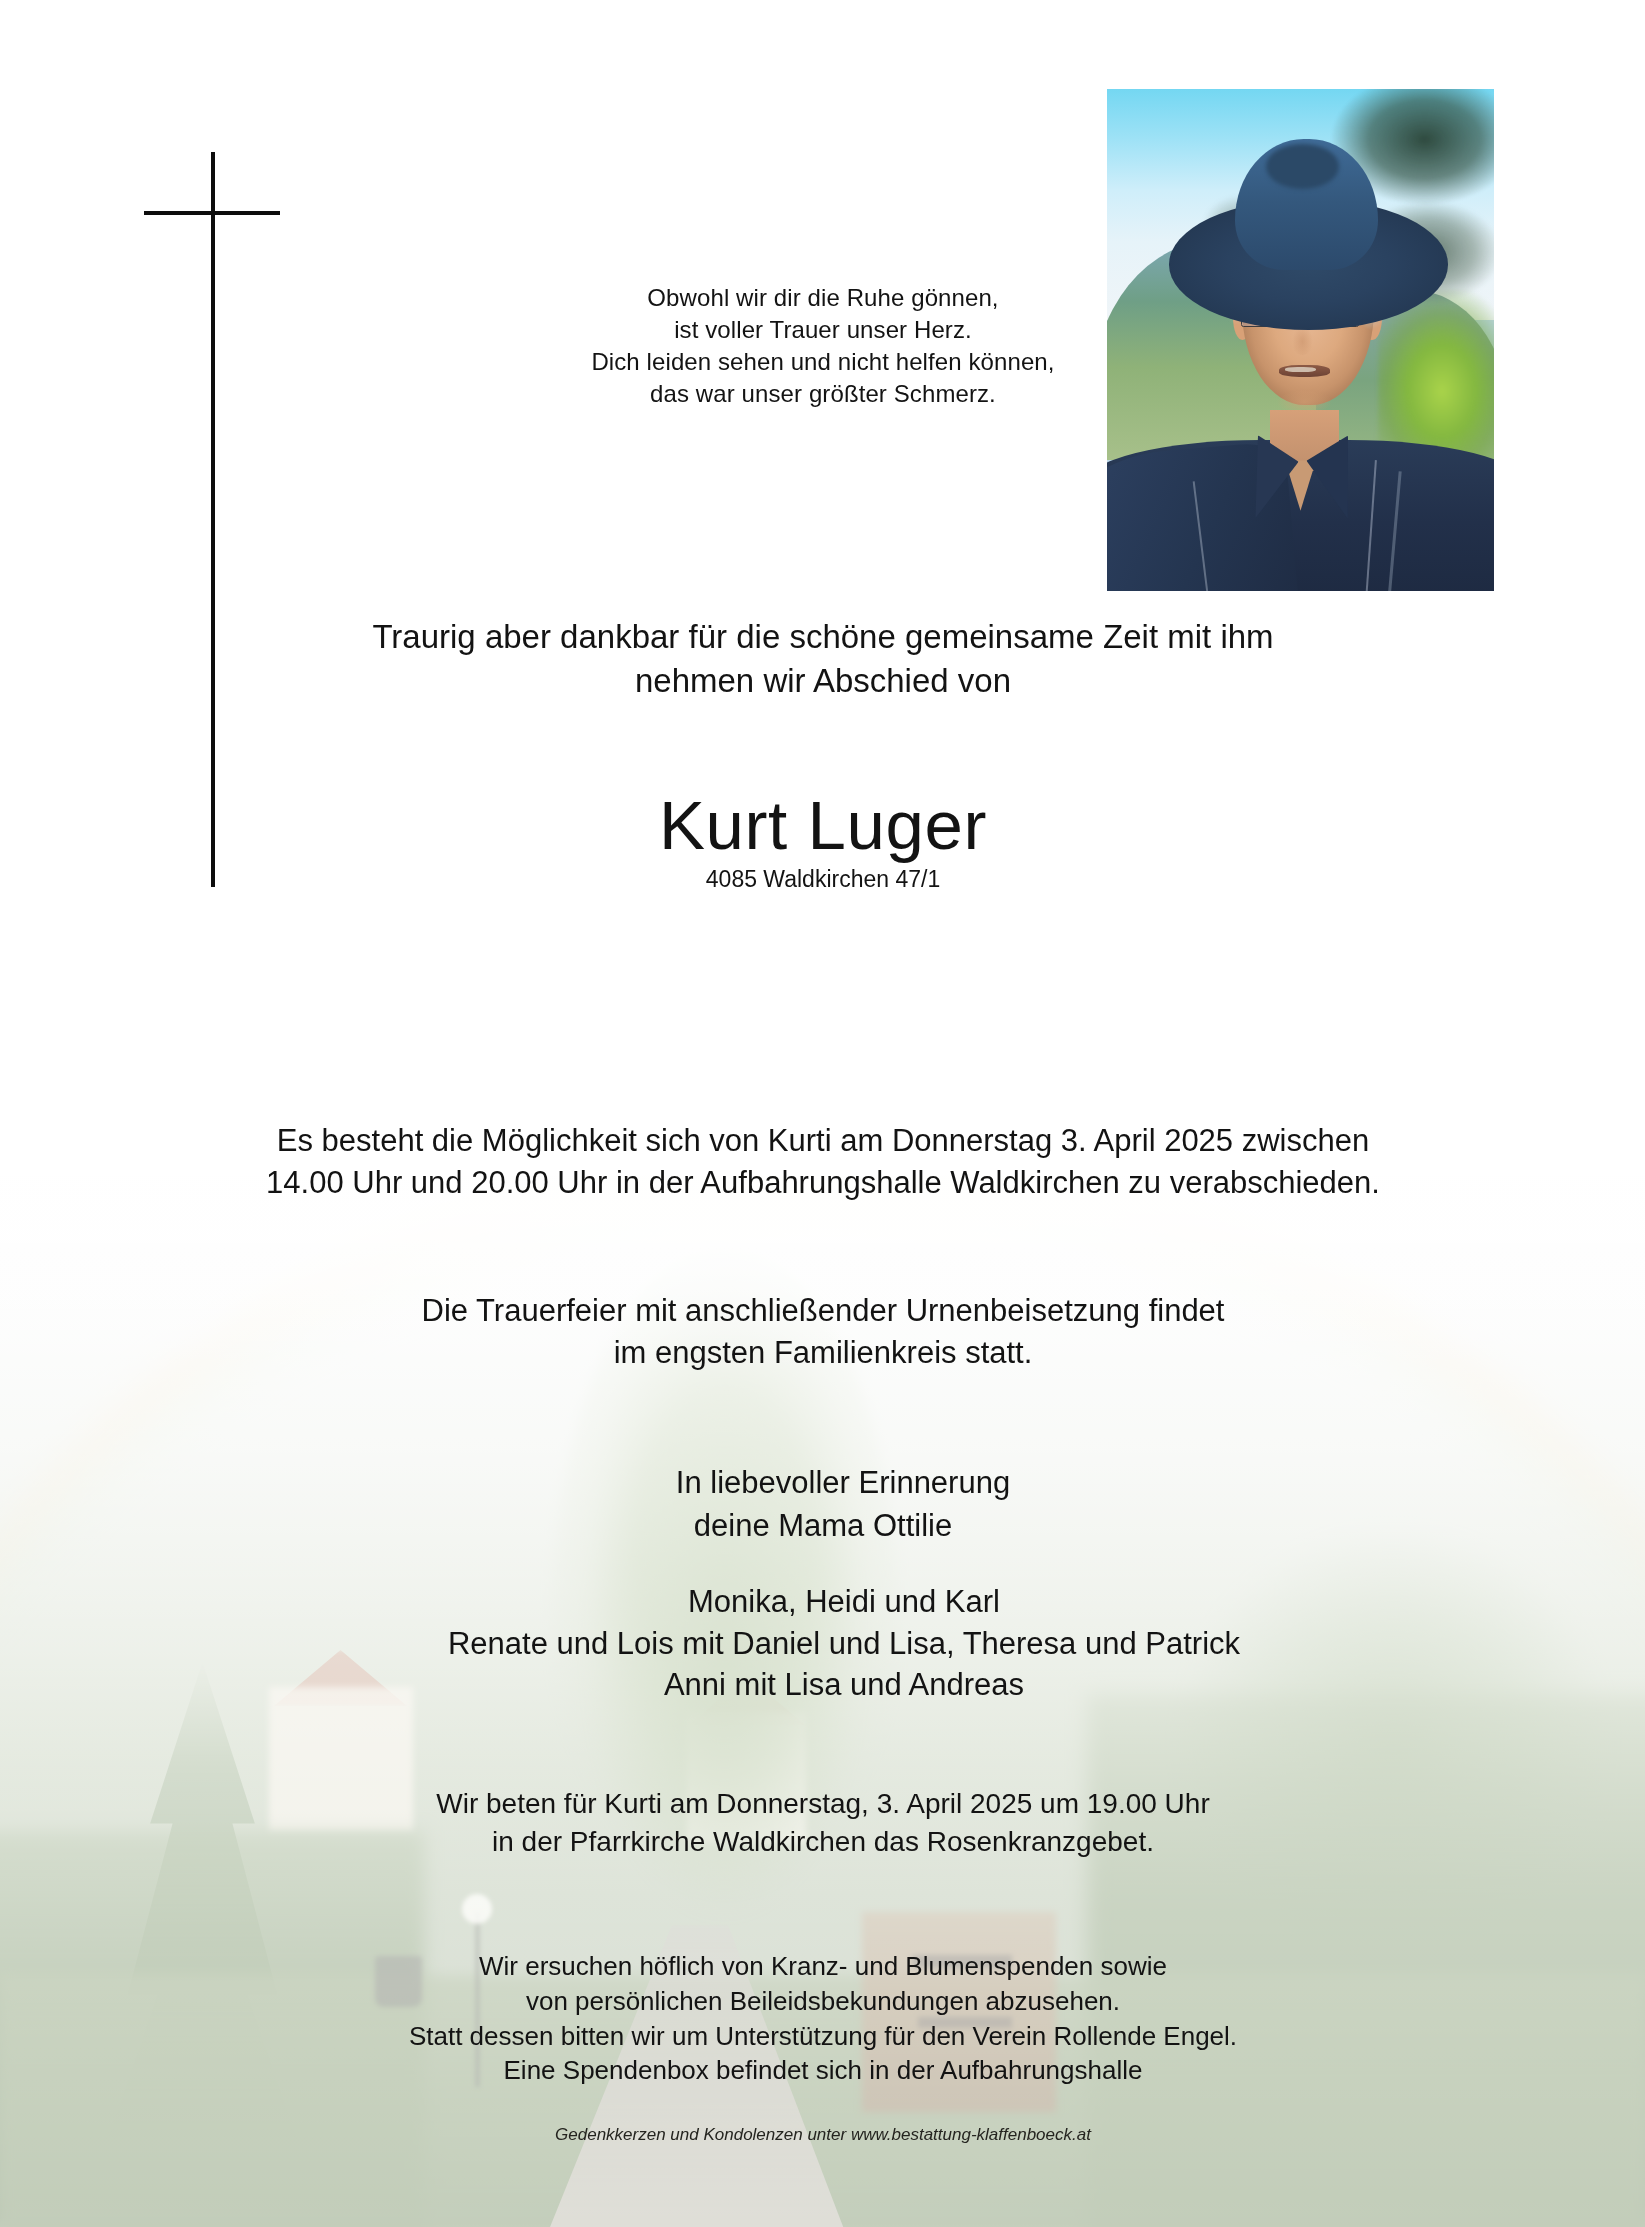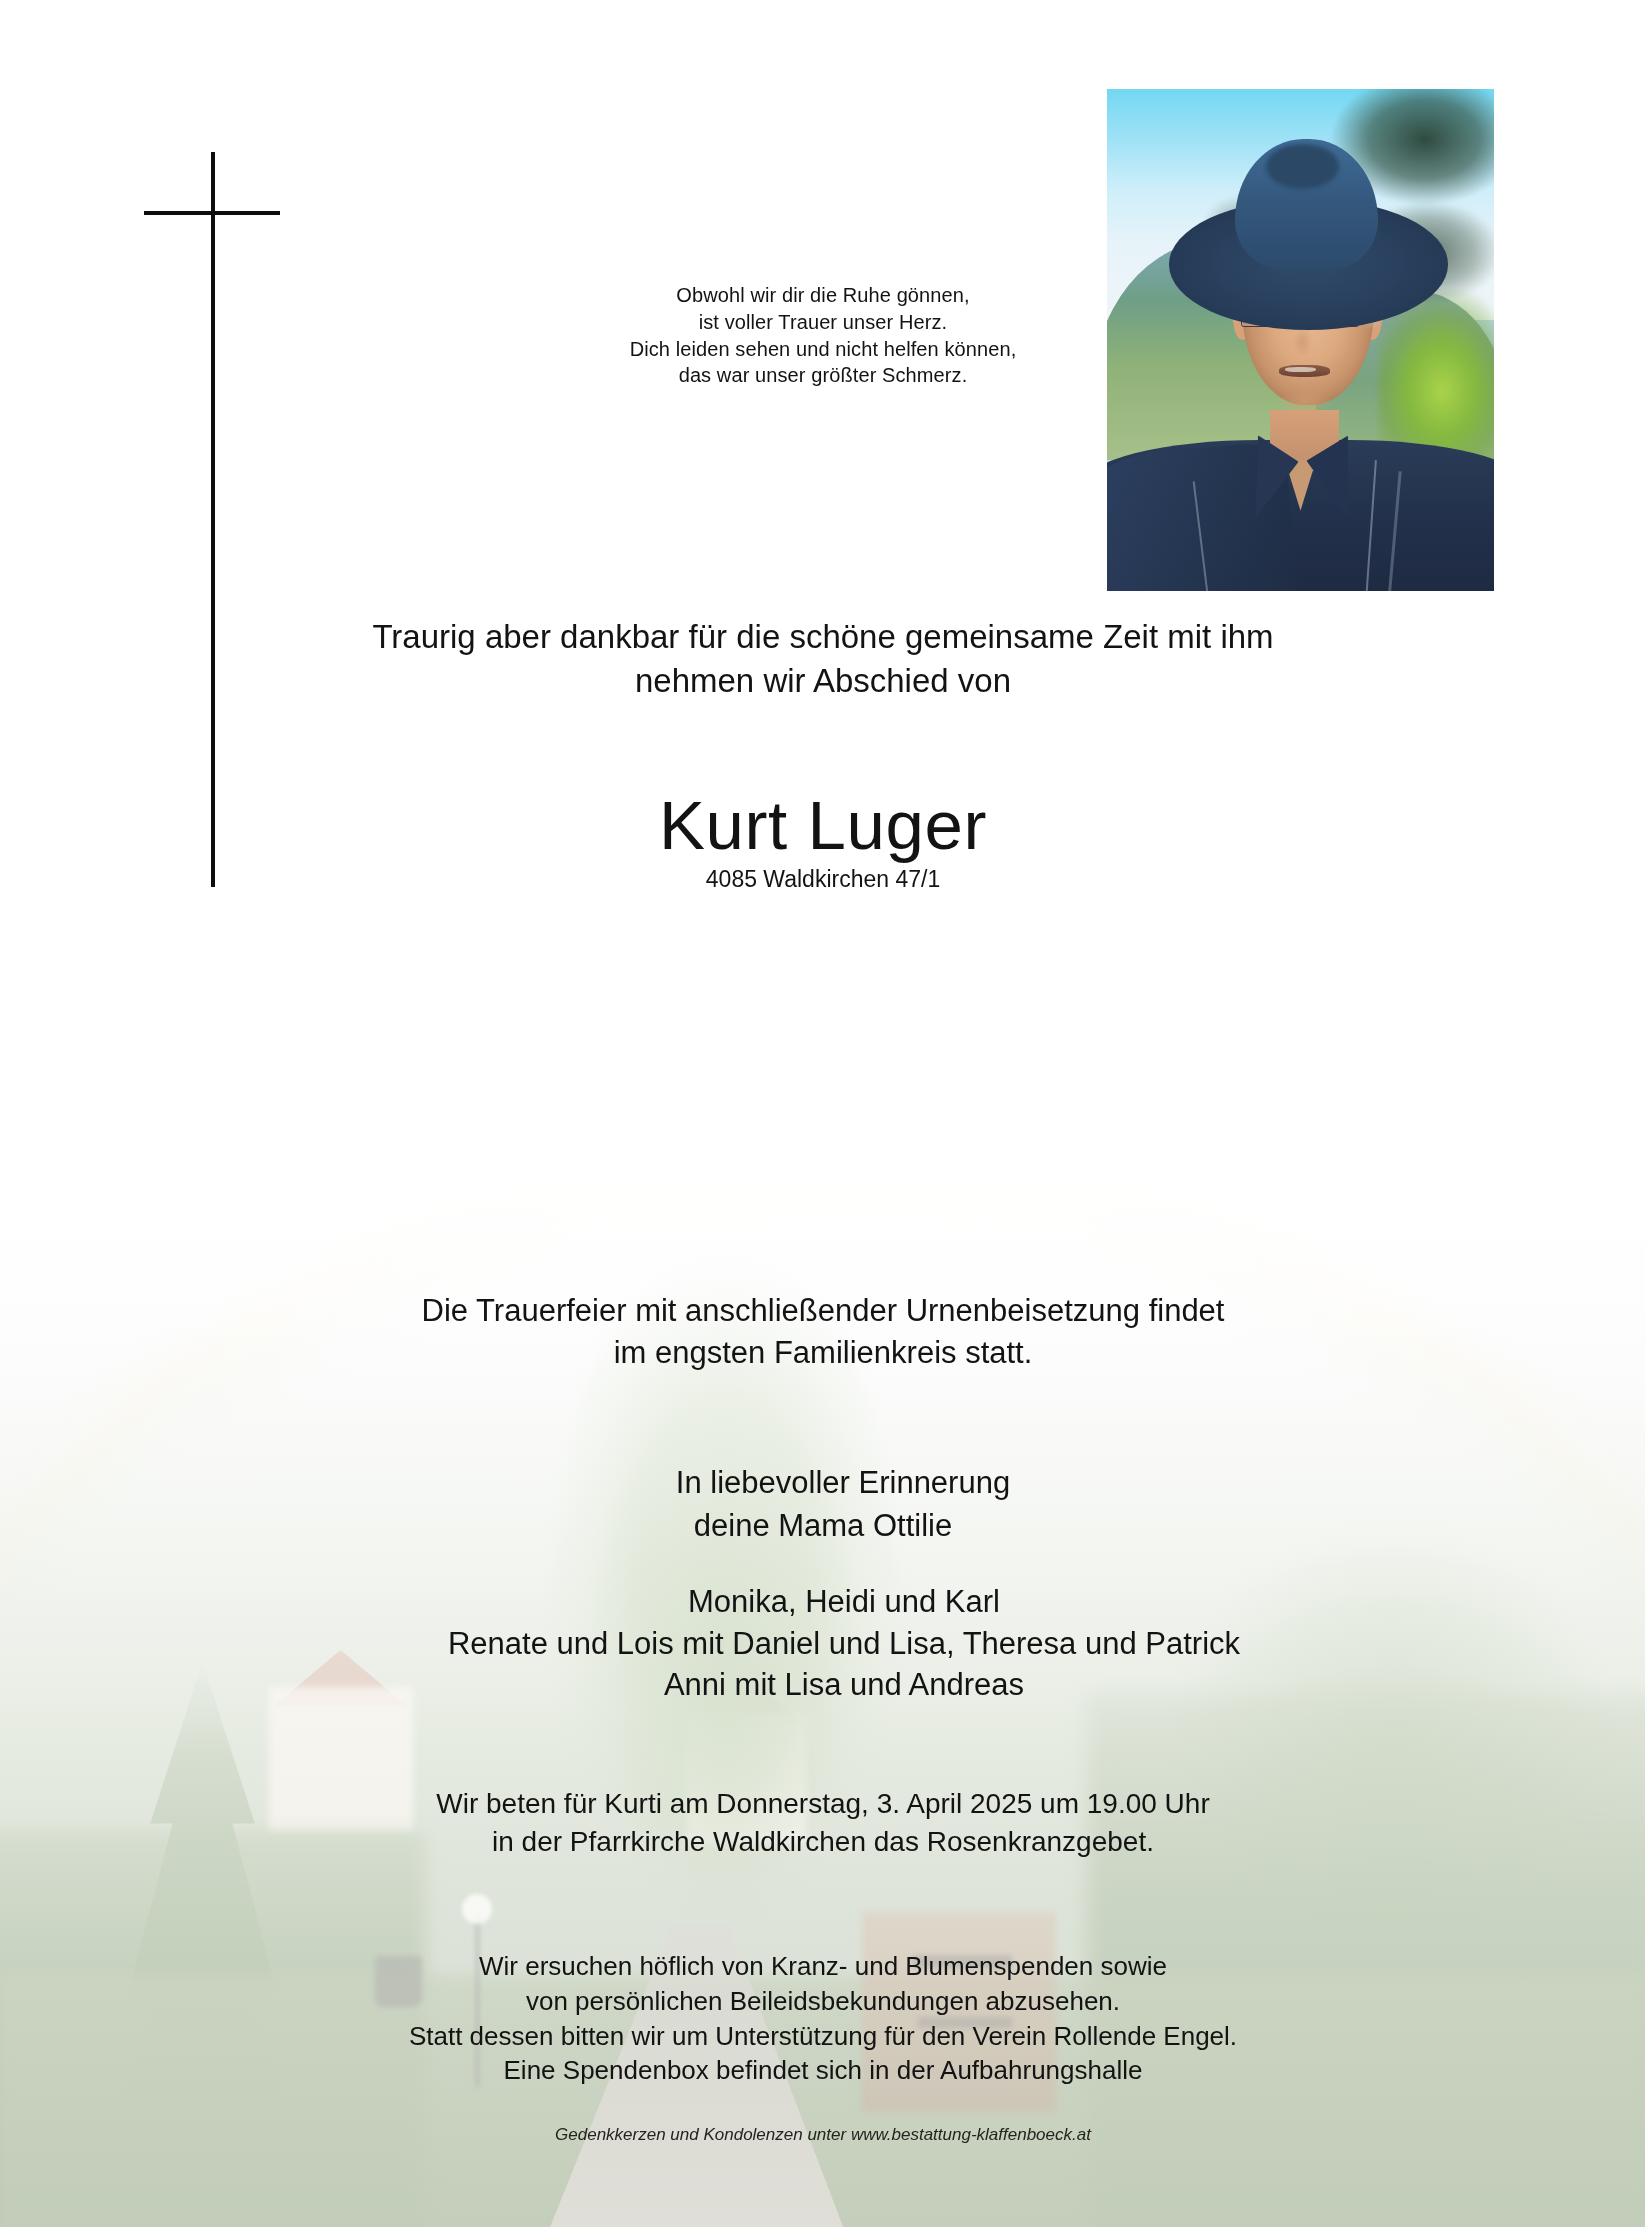--- a/index.html
+++ b/index.html
@@ -458,21 +458,21 @@
 
   
   .txt {
     position: absolute;
     left: 0;
     width: 1646px;
     text-align: center;
     line-height: 1.34;
     white-space: pre-line;
   }
-  .poem      { top: 282px;  font-size: 20px; letter-spacing: 0.1px; }
+  .poem      { top: 282px;  font-size: 24px; letter-spacing: 0.1px; }
   .farewell  { top: 615px;  font-size: 33px; }
   .name      { top: 780px; font-size: 69px; letter-spacing: 0.6px; }
   .address   { top: 864px; font-size: 23px; }
   .passing   { top: 953px; font-size: 31px; }
   .viewing   { top: 1120px; font-size: 31px; }
   .ceremony  { top: 1250px; font-size: 31px; margin-top: 40px; }
   .memory    { top: 1462px; font-size: 31px; margin-left: 20px; }
   .mother    { top: 1505px; font-size: 31px; }
   .family    { top: 1581px; font-size: 31px; padding-left: 21px; }
   .prayer    { top: 1785px; font-size: 28px; text-align: center; }
@@ -555,20 +555,22 @@
   </div>
 
   <div class="txt poem">Obwohl wir dir die Ruhe gönnen,
 ist voller Trauer unser Herz.
 Dich leiden sehen und nicht helfen können,
 das war unser größter Schmerz.</div>
   <div class="txt farewell">Traurig aber dankbar für die schöne gemeinsame Zeit mit ihm
 nehmen wir Abschied von</div>
   <div class="txt name">Kurt Luger</div>
   <div class="txt address">4085 Waldkirchen 47/1</div>
+  <div class="txt viewing">Es besteht die Möglichkeit sich von Kurti am Donnerstag 3. April 2025 zwischen
+14.00 Uhr und 20.00 Uhr in der Aufbahrungshalle Waldkirchen zu verabschieden.</div>
   <div class="txt ceremony">Die Trauerfeier mit anschließender Urnenbeisetzung findet
 im engsten Familienkreis statt.</div>
   <div class="txt memory">In liebevoller Erinnerung</div>
   <div class="txt mother">deine Mama Ottilie</div>
   <div class="txt family">Monika, Heidi und Karl
 Renate und Lois mit Daniel und Lisa, Theresa und Patrick
 Anni mit Lisa und Andreas</div>
   <div class="txt prayer">Wir beten für Kurti am Donnerstag, 3. April 2025 um 19.00 Uhr
 in der Pfarrkirche Waldkirchen das Rosenkranzgebet.</div>
   <div class="txt donation">Wir ersuchen höflich von Kranz- und Blumenspenden sowie

